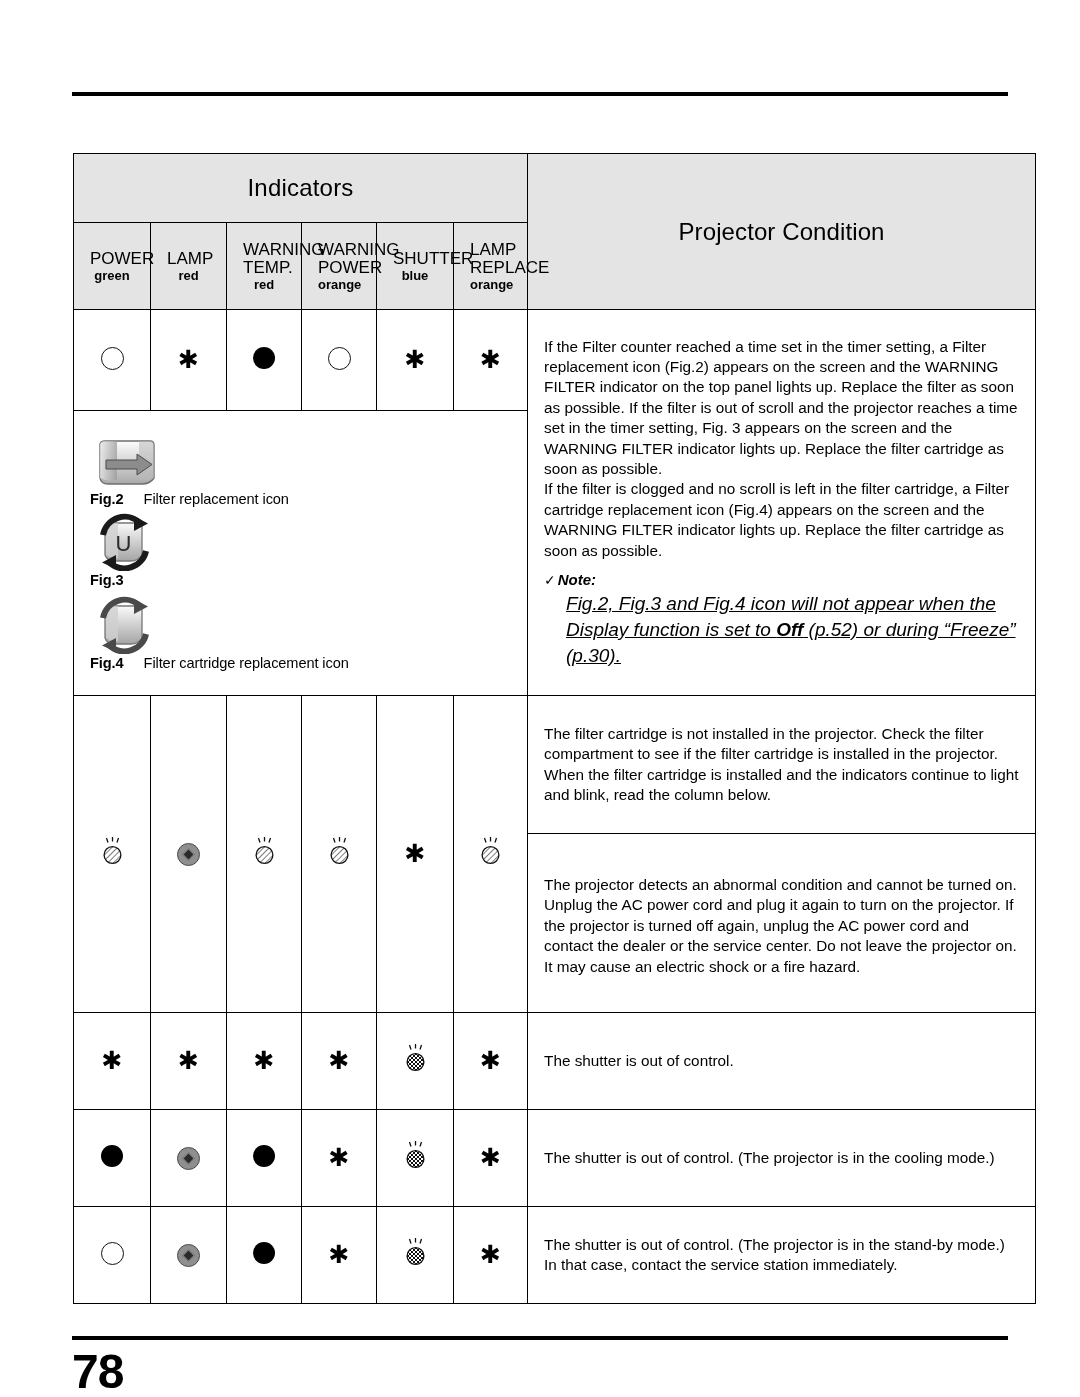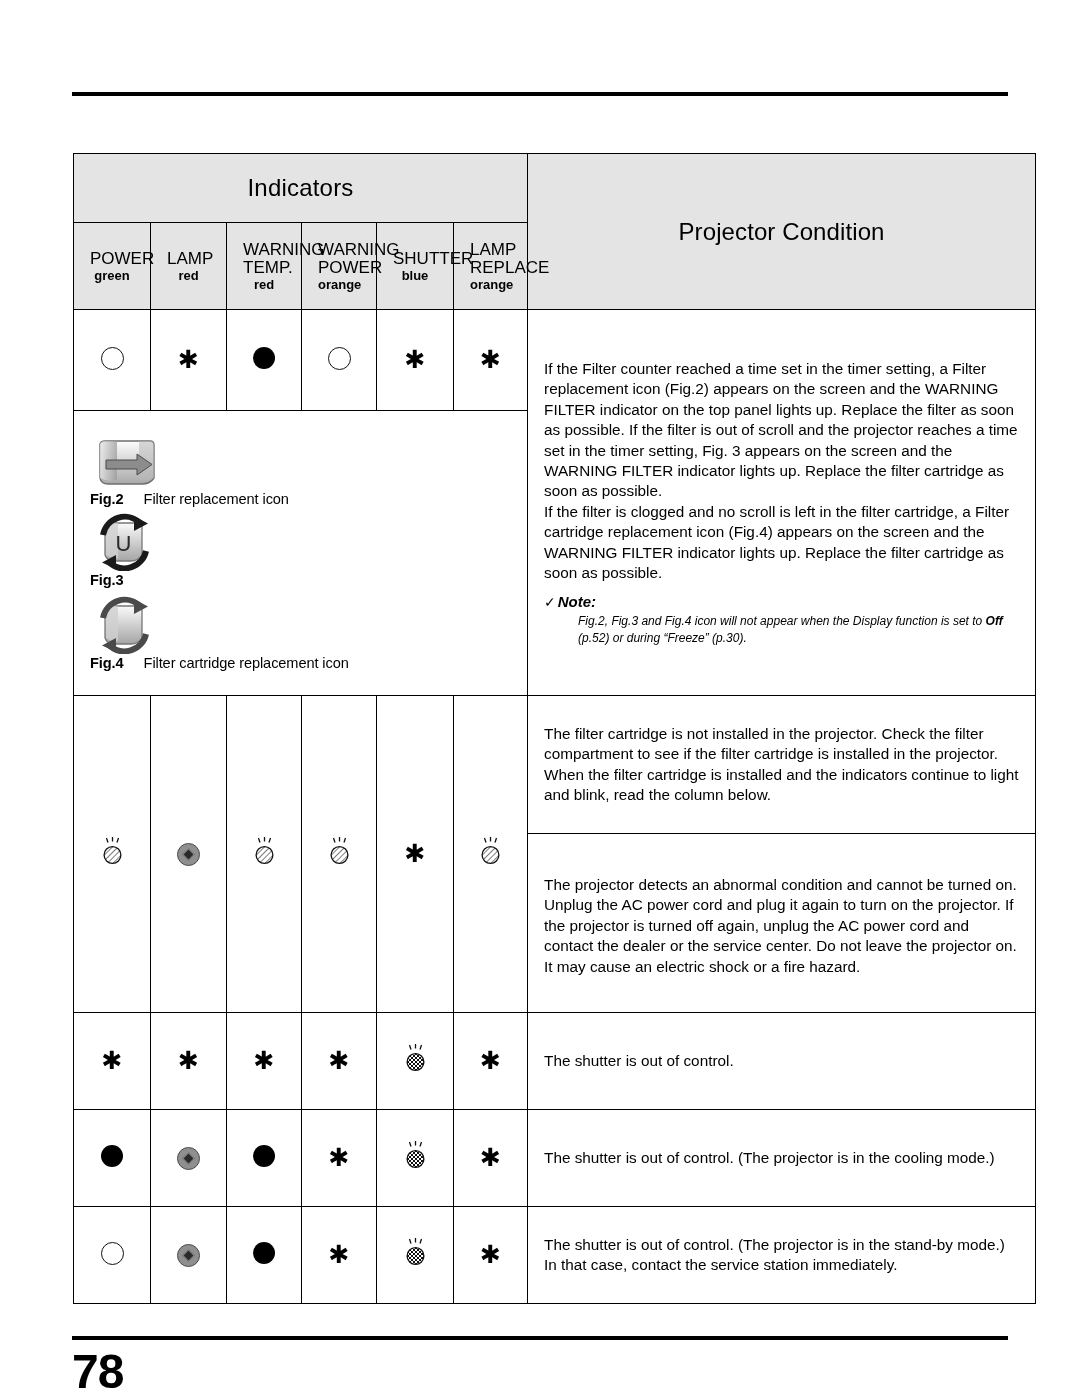--- a/index.html
+++ b/index.html
@@ -115,22 +115,22 @@
   .figcap b{font-weight:bold;}
   .figcap span{margin-left:20px;}
 
   
   .note{margin-top:9px;}
   .note-head{
     font-size:15px;font-weight:bold;font-style:italic;
   }
   .note-check{font-style:normal;font-weight:normal;font-size:14px;margin-right:2px;}
   .note-body{
-    font-size:12px;font-style:italic;line-height:1.36;
-    margin-left:34px;margin-top:1px;
+    font-size:19px;font-style:italic;line-height:1.36;
+    margin-left:22px;margin-top:1px;text-decoration:underline;
   }
   .note-body b{font-weight:bold;font-style:italic;}
 
   
   .footer-rule{
     position:absolute;left:72px;top:1336px;width:936px;height:4px;background:#000;
   }
   .pagenum{
     position:absolute;left:72px;top:1344px;
     font-size:48px;font-weight:bold;letter-spacing:-1px;

